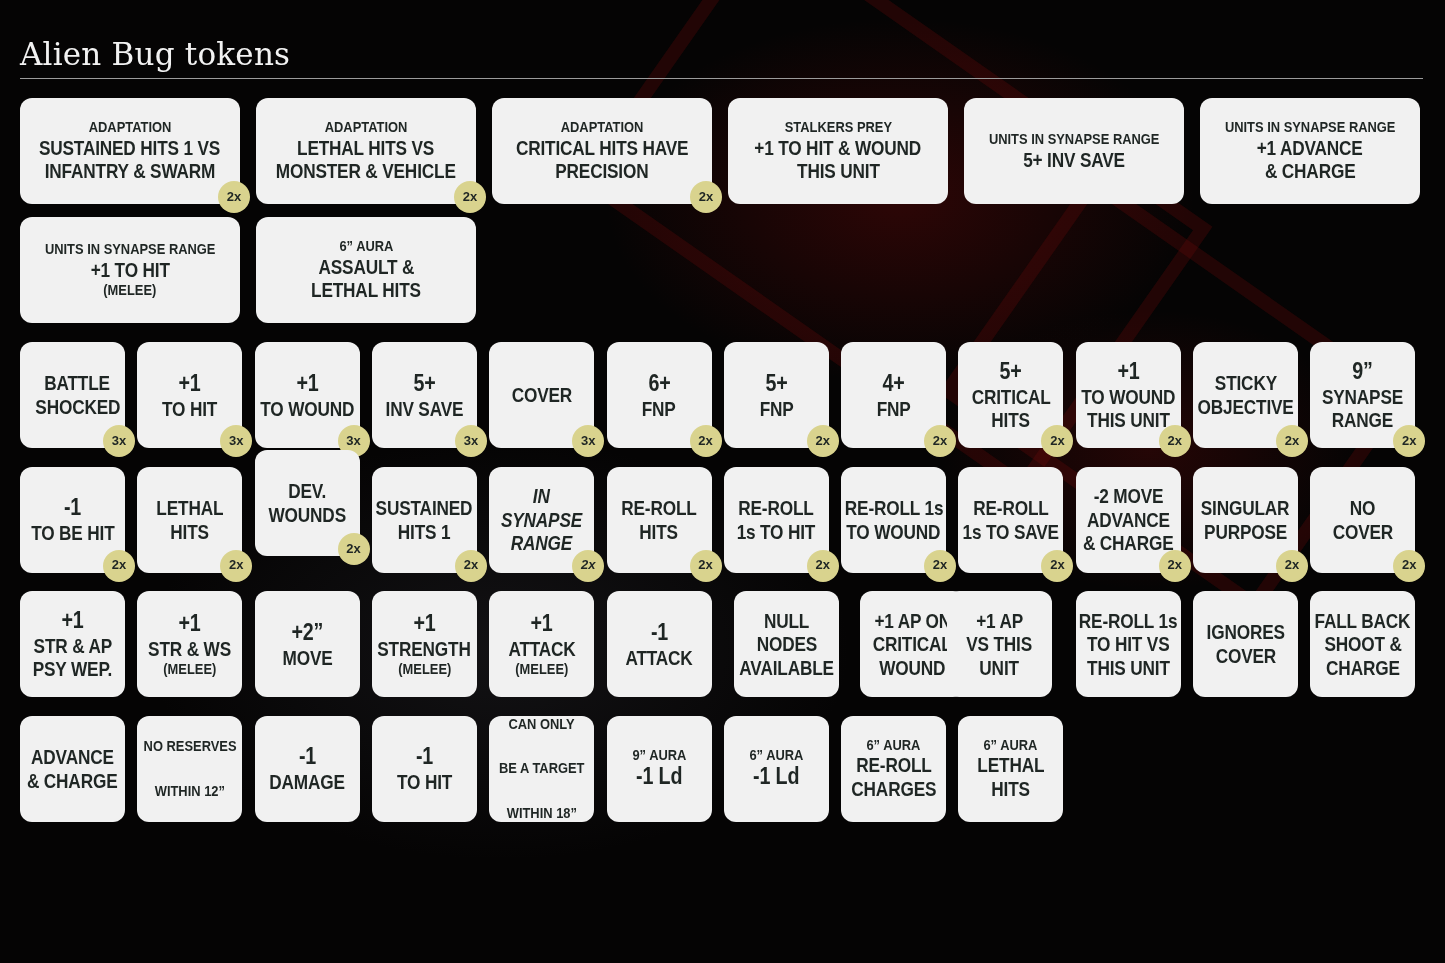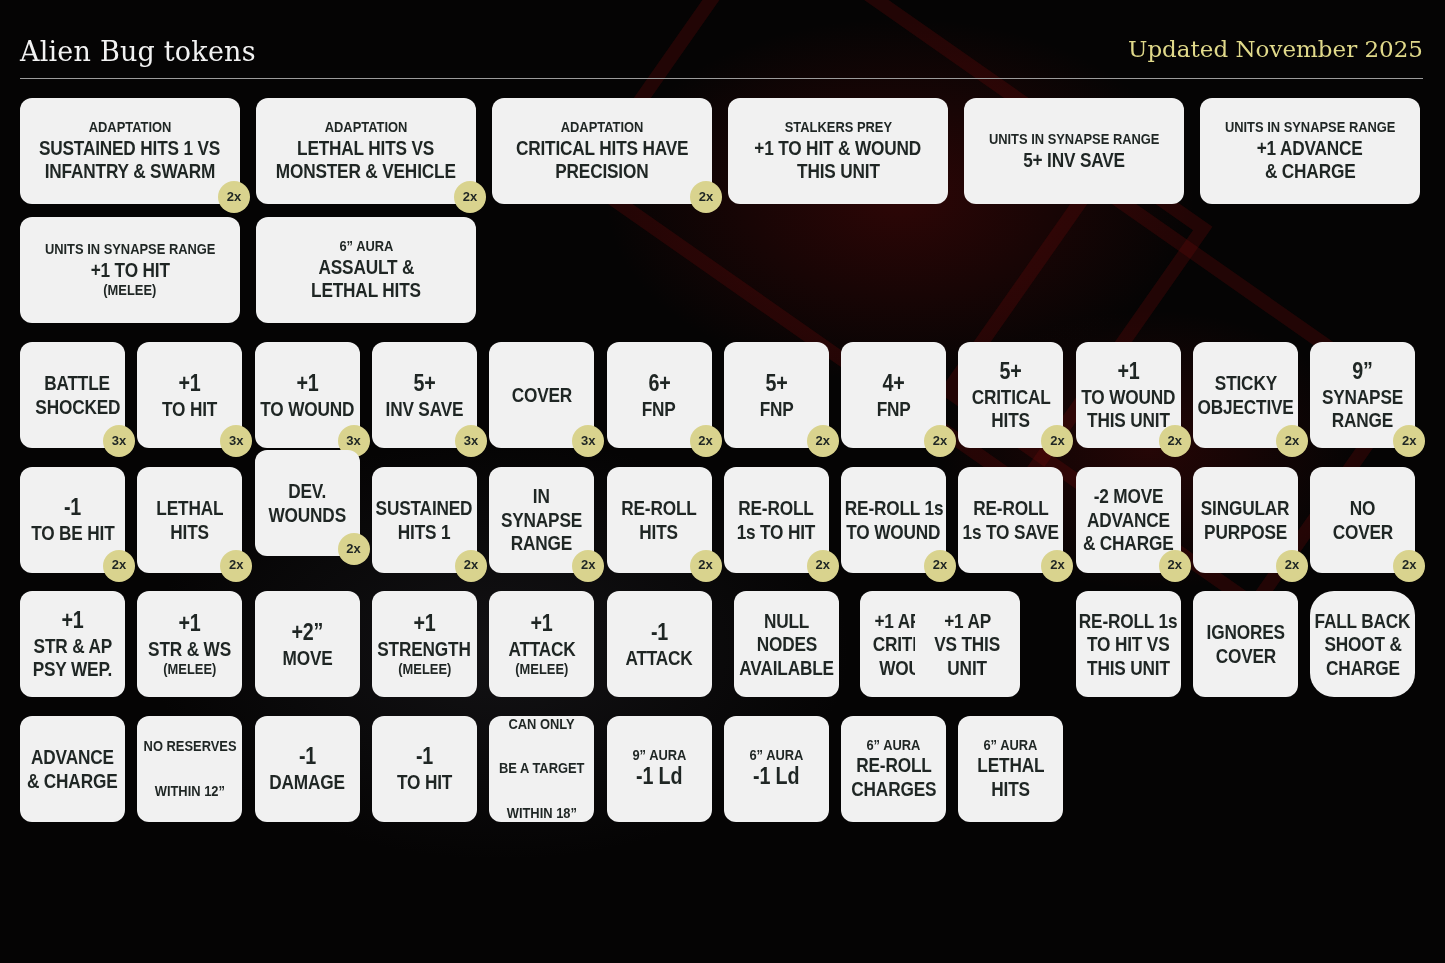--- a/index.html
+++ b/index.html
@@ -19,21 +19,21 @@
   .bg-stripe {
     position:absolute; border:14px solid rgba(110,12,12,0.28);
     transform:rotate(35deg);
   }
   .header {
     position:absolute; left:20px; top:30px; width:1403px; height:48px;
     border-bottom:1px solid #9b9b9b;
   }
   .title {
     position:absolute; left:0; top:6px; color:#f2f2f2;
-    font-family:"DejaVu Serif", serif; font-size:27px; letter-spacing:0.2px;
+    font-family:"DejaVu Serif", serif; font-size:31px; letter-spacing:0.2px;
   }
   .updated {
     position:absolute; right:0; top:6px; color:#e0d98a;
     font-family:"DejaVu Serif", serif; font-size:23px;
   }
   .card {
     position:absolute; background:#f1f1f1; border-radius:12px;
     display:flex; flex-direction:column; align-items:center; justify-content:center;
     text-align:center; color:#1f2624; font-weight:bold;
     font-family:"Liberation Sans", sans-serif;
@@ -54,21 +54,20 @@
 </head>
 <body>
 
 <div class="bg">
   <div class="bg-stripe" style="left:620px;top:40px;width:520px;height:300px;"></div>
   <div class="bg-stripe" style="left:980px;top:260px;width:360px;height:240px;"></div>
 </div>
 
 <div class="header">
   <div class="title">Alien Bug tokens</div>
-  <div class="updated">Updated November 2025</div>
 </div>
 
 <div id="wide-container">
     <div class="card wide" style="left: 20px; top: 98px;">
       <div class="sub">ADAPTATION</div>
       <div class="main">SUSTAINED HITS 1 VS</div>
       <div class="main">INFANTRY &amp; SWARM</div>
       <div class="badge">2x</div>
     </div>
     <div class="card wide" style="left: 256px; top: 98px;">
@@ -184,21 +183,21 @@
     <div class="card small" style="left: 254.6px; top: 450px;">
       <div class="main">DEV.</div>
       <div class="main">WOUNDS</div>
       <div class="badge">2x</div>
     </div>
     <div class="card small" style="left: 371.9px; top: 466.5px; text-align: center;">
       <div class="main">SUSTAINED</div>
       <div class="main">HITS 1</div>
       <div class="badge">2x</div>
     </div>
-    <div class="card small" style="left: 489.2px; top: 466.5px;">
+    <div class="card small" style="left: 489.2px; top: 466.5px; font-style: italic;">
       <div class="main">IN</div>
       <div class="main">SYNAPSE</div>
       <div class="main">RANGE</div>
       <div class="badge">2x</div>
     </div>
     <div class="card small" style="left: 606.5px; top: 466.5px;">
       <div class="main">RE-ROLL</div>
       <div class="main">HITS</div>
       <div class="badge">2x</div>
     </div>
@@ -264,35 +263,35 @@
     <div class="card small" style="left: 734px; top: 591px; justify-content: center;">
       <div class="main">NULL</div>
       <div class="main">NODES</div>
       <div class="main">AVAILABLE</div>
     </div>
     <div class="card small" style="left: 841.1px; top: 591px; margin-left: 19px;">
       <div class="main">+1 AP ON</div>
       <div class="main">CRITICAL</div>
       <div class="main">WOUND</div>
     </div>
-    <div class="card small" style="left: 915px; top: 591px;">
+    <div class="card small" style="left: 947px; top: 591px;">
       <div class="main">+1 AP</div>
       <div class="main">VS THIS</div>
       <div class="main">UNIT</div>
     </div>
     <div class="card small" style="left: 1075.7px; top: 591px;">
       <div class="main">RE-ROLL 1s</div>
       <div class="main">TO HIT VS</div>
       <div class="main">THIS UNIT</div>
     </div>
     <div class="card small" style="left: 1193px; top: 591px;">
       <div class="main">IGNORES</div>
       <div class="main">COVER</div>
     </div>
-    <div class="card small" style="left: 1310.3px; top: 591px; border-radius: 24px;">
+    <div class="card small" style="left: 1310.3px; top: 591px;">
       <div class="main">FALL BACK</div>
       <div class="main">SHOOT &amp;</div>
       <div class="main">CHARGE</div>
     </div>
     <div class="card small" style="left: 20px; top: 715.5px;">
       <div class="main">ADVANCE</div>
       <div class="main">&amp; CHARGE</div>
     </div>
     <div class="card small" style="left: 137.3px; top: 715.5px; gap: 28px;">
       <div class="sub">NO RESERVES</div>

